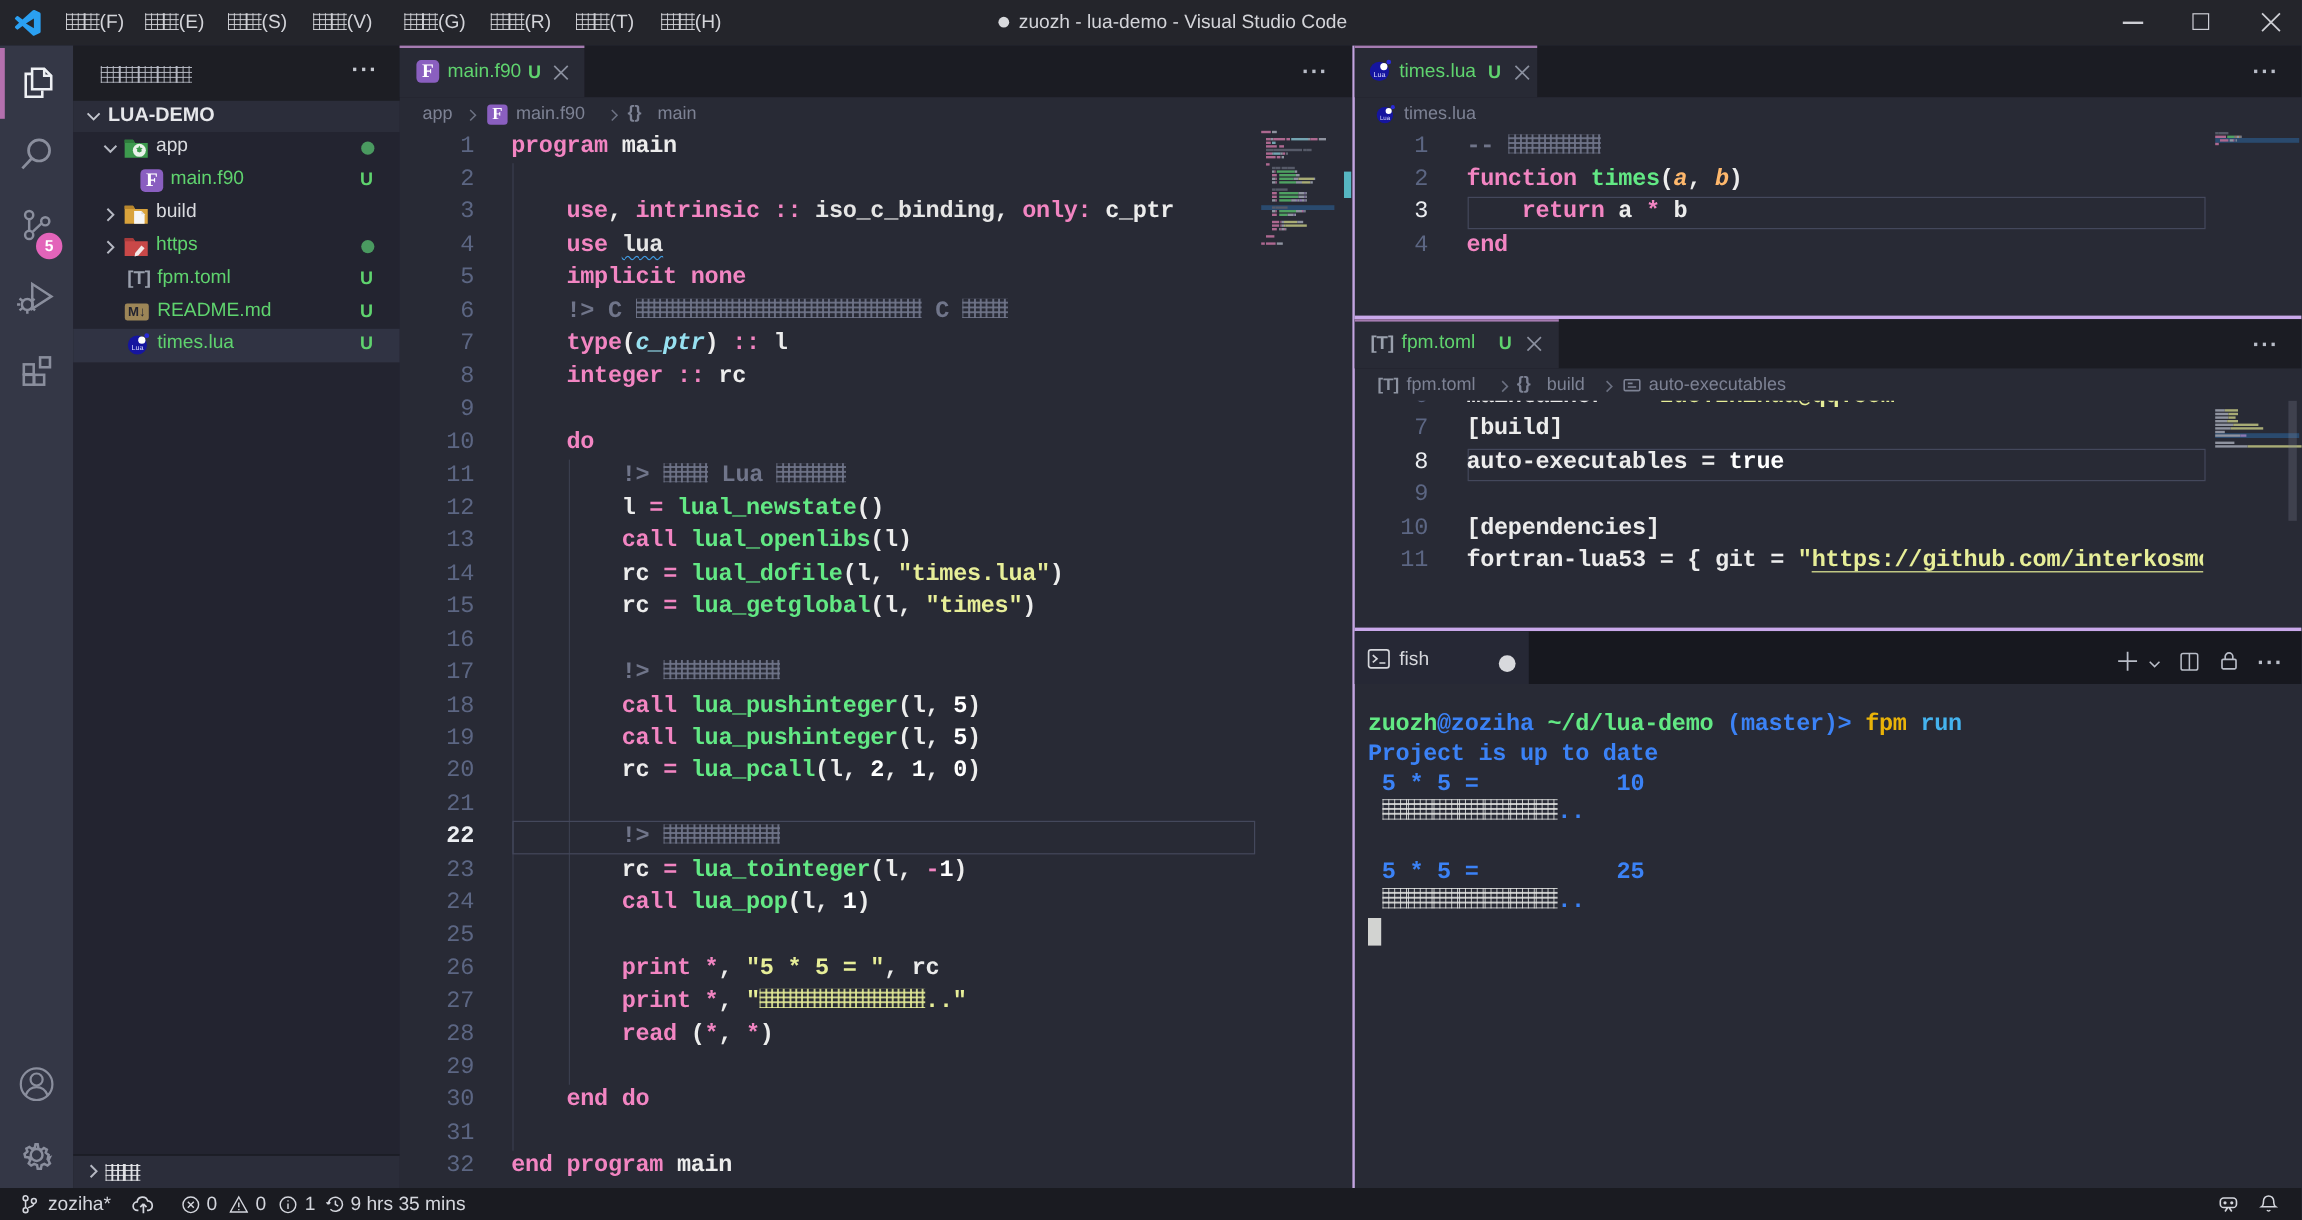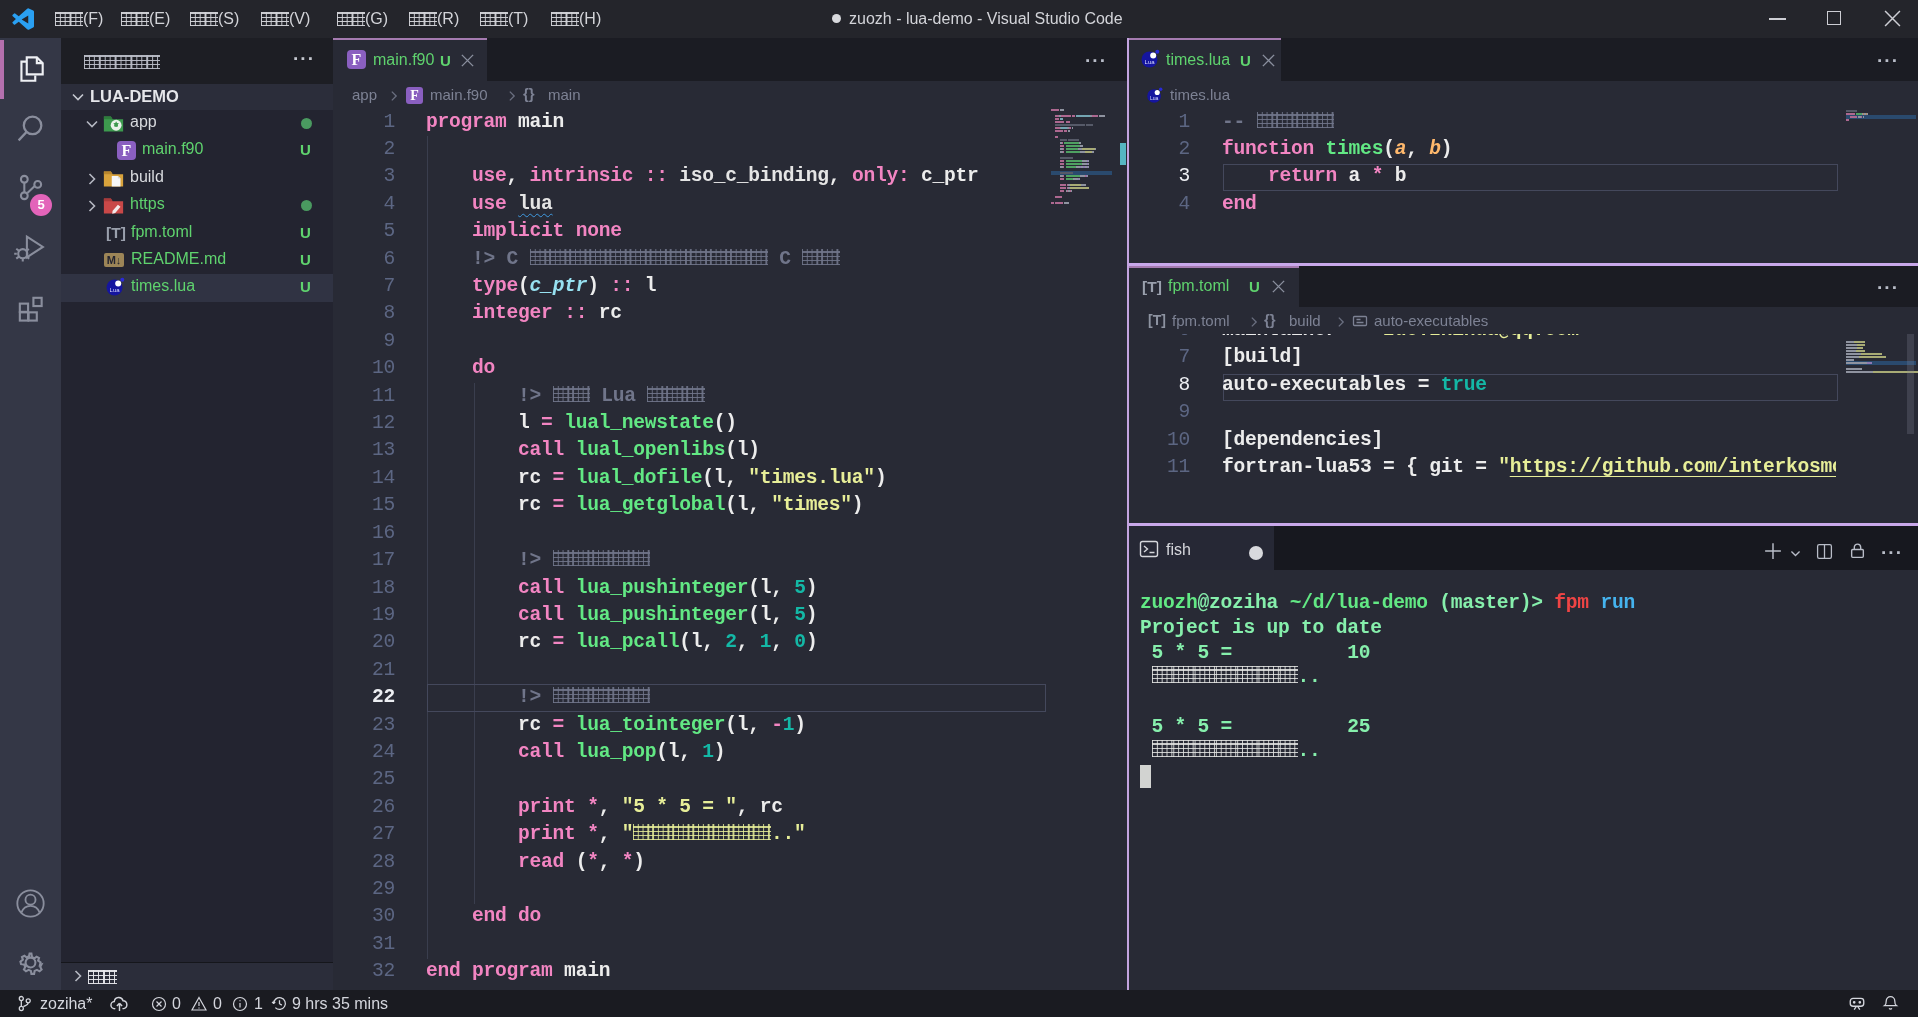--- a/index.html
+++ b/index.html
@@ -1,19 +1,19 @@
 <!DOCTYPE html>
 <html><head><meta charset="utf-8"><style>
 *{margin:0;padding:0;box-sizing:border-box}
 html,body{width:1918px;height:1017px;overflow:hidden;background:#282a35}
 body{position:relative;font-family:"Liberation Sans",sans-serif;-webkit-font-smoothing:antialiased}
 .ab{position:absolute}
 .mono{font-family:"Liberation Mono",monospace;font-weight:bold;font-size:19.6px;letter-spacing:-0.25px;white-space:pre}
 .k{color:#f285c2}.f{color:#62e884}.t{color:#e5e5e5}.ti{color:#97e1f1;font-style:italic}
-.o{color:#ffb86c;font-style:italic}.n{color:#14b8a6}.s{color:#e7ee98}.c{color:#70758a}
+.o{color:#ffb86c;font-style:italic}.n{color:#ffffff}.s{color:#e7ee98}.c{color:#70758a}
 .w{color:#ececec}
 .lnum{color:#5c6683;font-weight:normal}
 .line{height:27.42px;line-height:27.42px}
 .tline{height:24.7px;line-height:24.7px}
 .fname{font-size:16px;color:#5fd36e}
 .uletter{font-size:15px;color:#5fd36e;font-weight:bold}
 svg{display:block}
 </style></head><body>
 <div class="ab" style="left:0;top:0;width:1918px;height:38px;background:#24252b"></div>
 <div class="ab" style="left:11px;top:8px">
@@ -466,21 +466,21 @@
   </div>
 <div class="ab" style="left:1849px;top:542px">
     <svg width="17" height="17" viewBox="0 0 16 16">
       <g fill="none" stroke="#b9bdc8" stroke-width="1.3">
         <rect x="2.5" y="7" width="11" height="7.5" rx="1"></rect>
         <path d="M5 7V5a3 3 0 0 1 6 0v2"></path>
       </g>
     </svg>
   </div>
 <div class="ab" style="left:1881px;top:542px;font-size:19px;color:#b9bdc8;font-weight:bold;letter-spacing:1px">···</div>
-<style>.tw{color:#86efac}.tb{color:#ef4444}.tc{color:#45b3ee}</style>
+<style>.tw{color:#3b82f6}.tb{color:#eab308}.tc{color:#45b3ee}</style>
 <div class="ab mono" style="left:1140px;top:591.2px"><div class="tline"><span class="f">zuozh</span><span class="tw">@zoziha</span><span class="tw"> </span><span class="f">~/d/lua-demo</span><span class="tw"> (master)&gt; </span><span class="tb">fpm</span><span class="tw"> </span><span class="tc">run</span></div><div class="tline"><span class="tw">Project is up to date</span></div><div class="tline"><span class="tw"> 5 * 5 =          10</span></div><div class="tline"><span class="tw"> </span><span style="display:inline-block;vertical-align:-1px;width:146.1px;height:17px;background:repeating-linear-gradient(0deg,rgba(230,231,229,0.85) 0 1.2px,transparent 1.2px 4.1px),repeating-linear-gradient(90deg,rgba(230,231,229,0.85) 0 1.2px,transparent 1.2px 4.9px);background-size:21.3px 100%"></span><span class="tw">..</span></div><div class="tline"></div><div class="tline"><span class="tw"> 5 * 5 =          25</span></div><div class="tline"><span class="tw"> </span><span style="display:inline-block;vertical-align:-1px;width:146.1px;height:17px;background:repeating-linear-gradient(0deg,rgba(230,231,229,0.85) 0 1.2px,transparent 1.2px 4.1px),repeating-linear-gradient(90deg,rgba(230,231,229,0.85) 0 1.2px,transparent 1.2px 4.9px);background-size:21.3px 100%"></span><span class="tw">..</span></div></div>
 <div class="ab" style="left:1140px;top:765px;width:11px;height:23px;background:#d2d3d1"></div>
 <div class="ab" style="left:0;top:990px;width:1918px;height:27px;background:#1a1b21"></div>
 <div class="ab" style="left:16px;top:995px">
     <svg width="17" height="17" viewBox="0 0 16 16">
       <g fill="none" stroke="#d4d6dd" stroke-width="1.2">
         <circle cx="5" cy="3.3" r="1.9"></circle>
         <circle cx="5" cy="12.7" r="1.9"></circle>
         <circle cx="11.5" cy="5.5" r="1.9"></circle>
         <path d="M5 5.2v5.6M11.5 7.4c0 2.5-3 2.3-4.5 3.6"></path>

